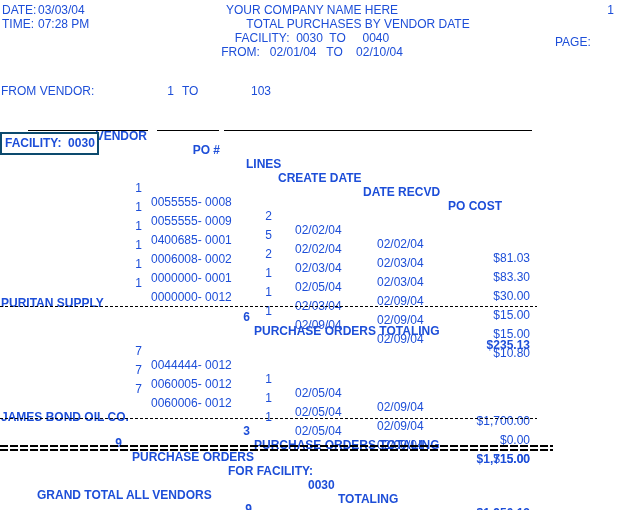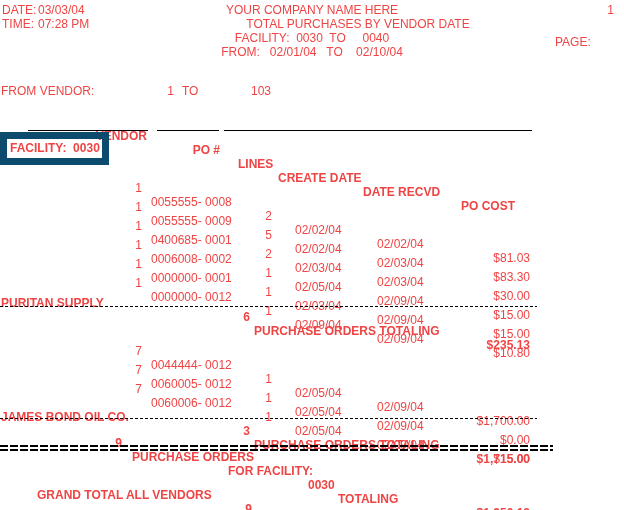--- a/index.html
+++ b/index.html
@@ -1,46 +1,46 @@
 <!DOCTYPE html>
 <html><head>
 <meta charset="utf-8">
 <style>
   html,body{margin:0;padding:0;background:#fff;}
   .report{
     position:relative;width:624px;height:510px;background:#ffffff;
-    font-family:"Liberation Sans",sans-serif;font-size:12px;color:#ef4444;
+    font-family:"Liberation Sans",sans-serif;font-size:12px;color:#1d4ed8;
     overflow:hidden;
   }
   .report span,.report div{white-space:pre;}
   .abs{position:absolute;}
   .ctr{position:absolute;left:0;width:624px;text-align:center;}
   .b{font-weight:bold;}
   .row{position:absolute;left:0;width:624px;height:14px;}
   .row span{position:absolute;}
   
   .c-vendor{left:100px;width:42px;text-align:right;}
   .c-po{left:151px;}
   .c-lines{left:240px;width:32px;text-align:right;}
   .c-create{left:295px;}
   .c-recvd{left:377px;}
   .c-cost{left:430px;width:100px;text-align:right;}
   
   .h-vendor{left:95px;width:52px;text-align:right;}
   .h-po{left:160px;width:60px;text-align:right;}
-  .h-lines{left:238px;}
+  .h-lines{left:246px;}
   .h-create{left:278px;}
   .h-recvd{left:363px;}
-  .h-cost{left:448px;width:80px;text-align:center;}
+  .h-cost{left:448px;width:80px;text-align:left;}
   
   .ul{position:absolute;top:130px;height:1px;background:#000;}
   
   .facbox{
     position:absolute;left:0px;top:132px;width:92px;height:19px;
-    border:7px solid #0c4a6e;font-weight:bold;line-height:19px;padding-left:3px;
+    border:2px solid #0c4a6e;font-weight:bold;line-height:19px;padding-left:3px;
   }
   
   .t-name{left:1px;}
   .t-count{left:218px;width:32px;text-align:right;}
   .t-label{left:254px;}
   
   .ft-count{left:90px;width:32px;text-align:right;}
   .ft-l1{left:132px;}
   .ft-l2{left:228px;}
   .ft-fac{left:308px;}

